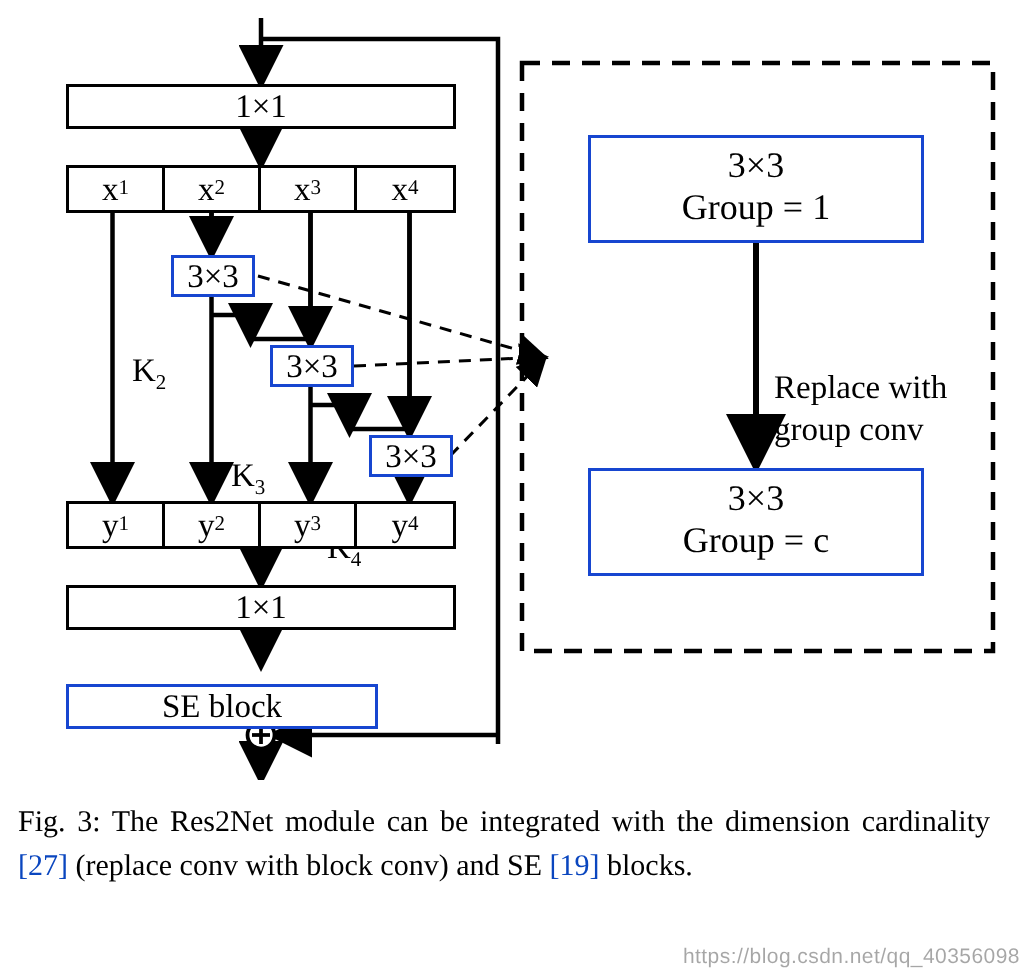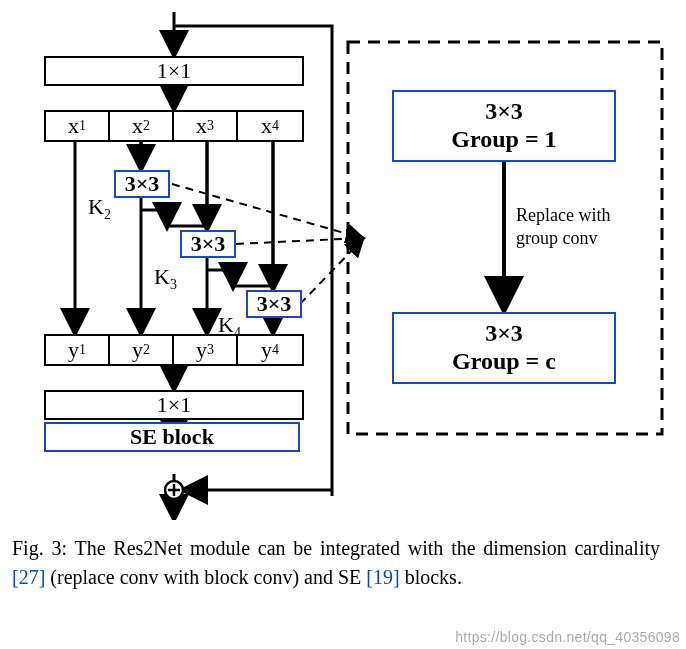--- a/index.html
+++ b/index.html
@@ -38,31 +38,31 @@
   .box {
     position: absolute;
     background: #fff;
     text-align: right;
     display: flex;
     align-items: center;
     justify-content: center;
     box-sizing: border-box;
   }
   .blk  { border: 2px solid #000; font-size: 22px; }
-  .blue { border: 2px solid #1746d0; font-size: 22px; font-weight: bold; }
+  .blue { border: 2px solid #1746d0; font-size: 22px; }
   .multi { flex-direction: column; line-height: 1.15; }
   .cell {
     position: absolute;
     border: 2px solid #000;
     background:#fff;
     font-size: 22px;
     display:flex;align-items:center;justify-content:center;
     box-sizing:border-box;
   }
-  .lbl { position:absolute; font-size:22px; }
+  .lbl { position:absolute; font-size:22px;margin-top:40px; }
   .sub { font-size: 14px; vertical-align: sub; }
   svg.edges { position:absolute; left:0; top:0; pointer-events:none; }
 </style>
 </head>
 <body>
 
 <div class="fig-wrap">
 
   <svg class="edges" width="662" height="508">
     <defs>
@@ -161,33 +161,33 @@
     </div>
   <div class="cell" style="left:224px;top:322px; width:68px; height:32px">
       <span>y</span>
       <span class="sub">4</span>
     </div>
 
   <div class="box blk" style="left:32px;top:378px;width:260px;height:30px">
       <span>1×1</span>
     </div>
 
-  <div class="box blue" style="left:32px;top:410px;width:256px;height:30px">
+  <div class="box blue" style="left:32px;top:444px;width:208px;height:30px">
       <span>SE block</span>
     </div>
 
   <div class="box blue multi" style="left:380px;top:78px;width:224px;height:72px;font-size:24px">
     <div>3×3</div>
     <div>Group = 1</div>
   </div>
   <div class="box blue multi" style="left:380px;top:300px;width:224px;height:72px;font-size:24px">
     <div>3×3</div>
     <div>Group = c</div>
   </div>
-  <div class="lbl" style="left:504px;top:192px;font-size:18px;line-height:1.25">
+  <div class="lbl" style="left:504px;top:192px;font-size:22px;line-height:1.25">
     <div>Replace with</div>
     <div>group conv</div>
   </div>
 
 </div>
 
 <div class="caption">
   <span>Fig. 3: The Res2Net module can be integrated with the dimension cardinality </span><span class="ref">[27]</span><span> (replace conv with block conv) and SE </span><span class="ref">[19]</span><span> blocks.</span>
   <span class="watermark">https://blog.csdn.net/qq_40356098</span>
 </div>

